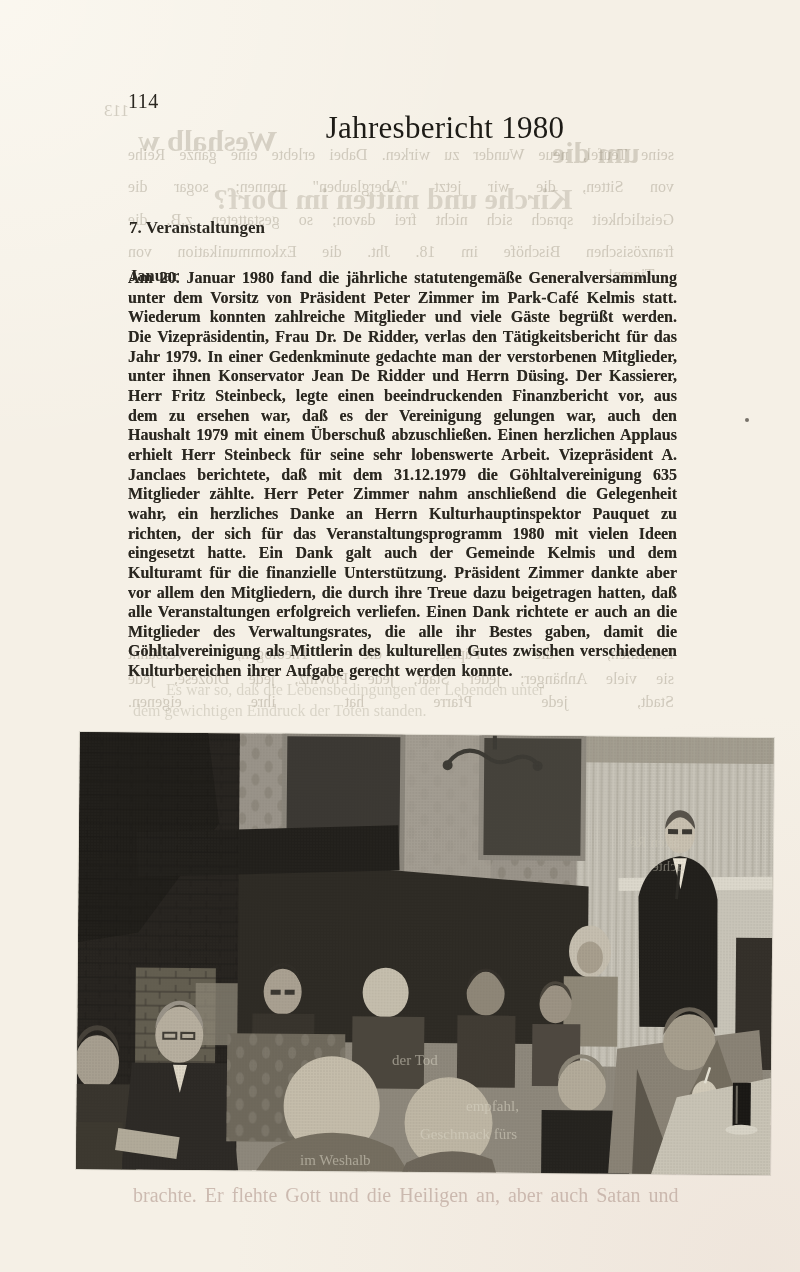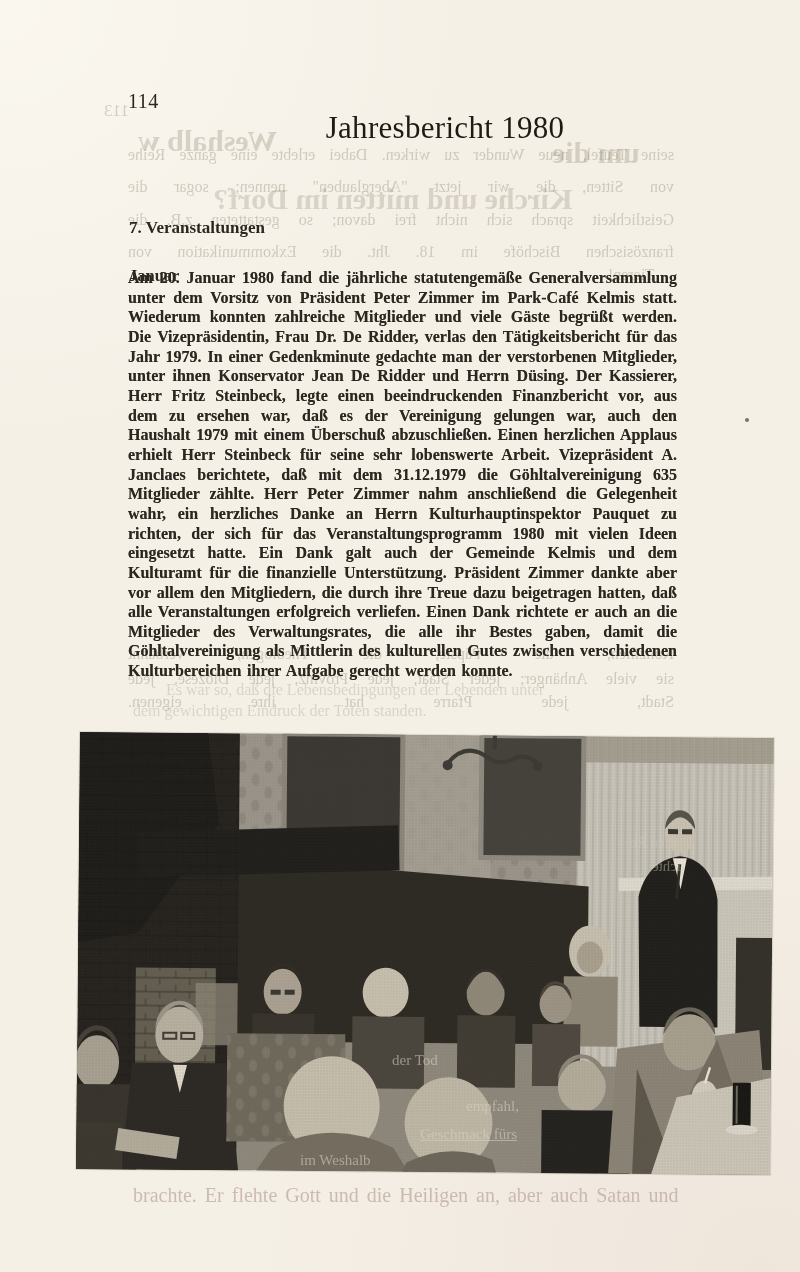--- a/index.html
+++ b/index.html
@@ -38,21 +38,21 @@
   .g-m{left:128px;font-size:16px;opacity:.40;z-index:1;}
   .g-m1{top:146px;} .g-m2{top:178px;} .g-m3{top:211px;} .g-m4{top:243px;}
   .g-m5{left:608px;top:266px;font-size:16px;opacity:.40;}
   .g-m6{top:645px;} .g-m7{top:670px;} .g-m8{top:693px;}
   .g-n{position:absolute;font-size:16px;color:#a49f8d;opacity:.34;z-index:1;white-space:nowrap;}
   .g-n1{left:166px;top:681px;}
   .g-n2{left:133px;top:702px;}
   .g-p{position:absolute;font-size:15px;color:#d9d4c4;opacity:.55;z-index:4;white-space:nowrap;}
   .g-p1{left:392px;top:1052px;}
   .g-p2{left:466px;top:1098px;}
-  .g-p3{left:420px;top:1126px;text-decoration:underline;}
+  .g-p3{left:420px;top:1126px;}
   .g-p4{left:300px;top:1152px;}
   .g-p5{left:630px;top:834px;color:#cfcaba;opacity:.45;}
   .g-p6{left:652px;top:858px;color:#cfcaba;opacity:.45;}
   .g-bottom{left:133px;top:1184px;font-size:20px;color:#b49b91;opacity:.62;
             word-spacing:3px;z-index:5;white-space:nowrap;}
   
   .photo{
     left:78px;top:735px;width:694px;height:437px;z-index:3;margin:0;
     transform:rotate(0.5deg);transform-origin:50% 50%;
     box-shadow:0 0 0 1px rgba(90,85,75,0.15);

